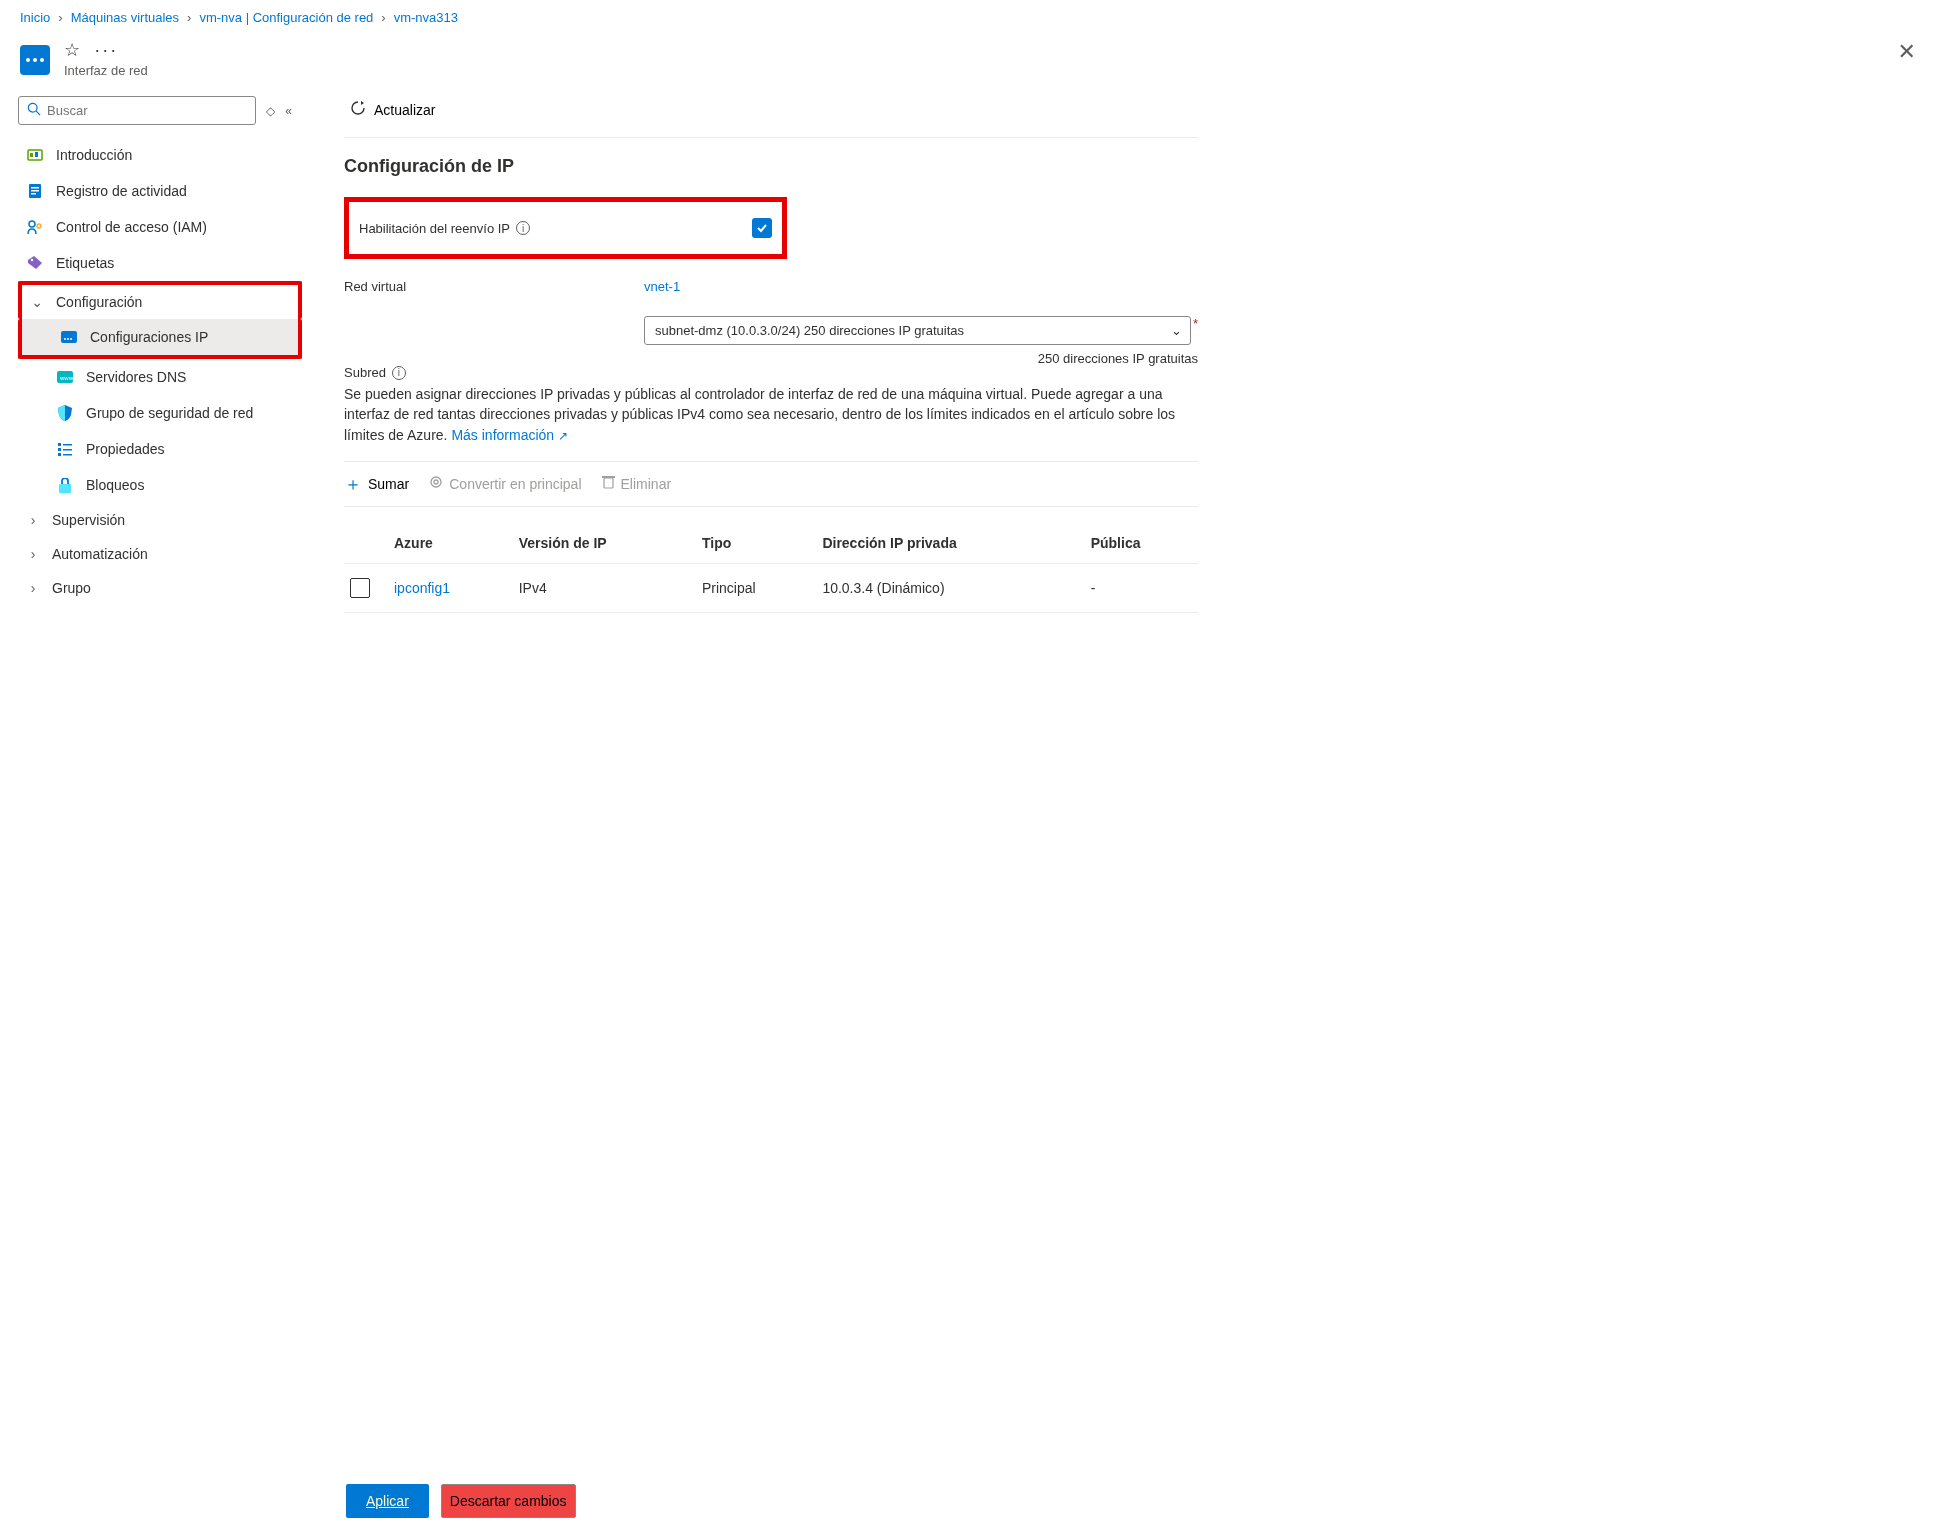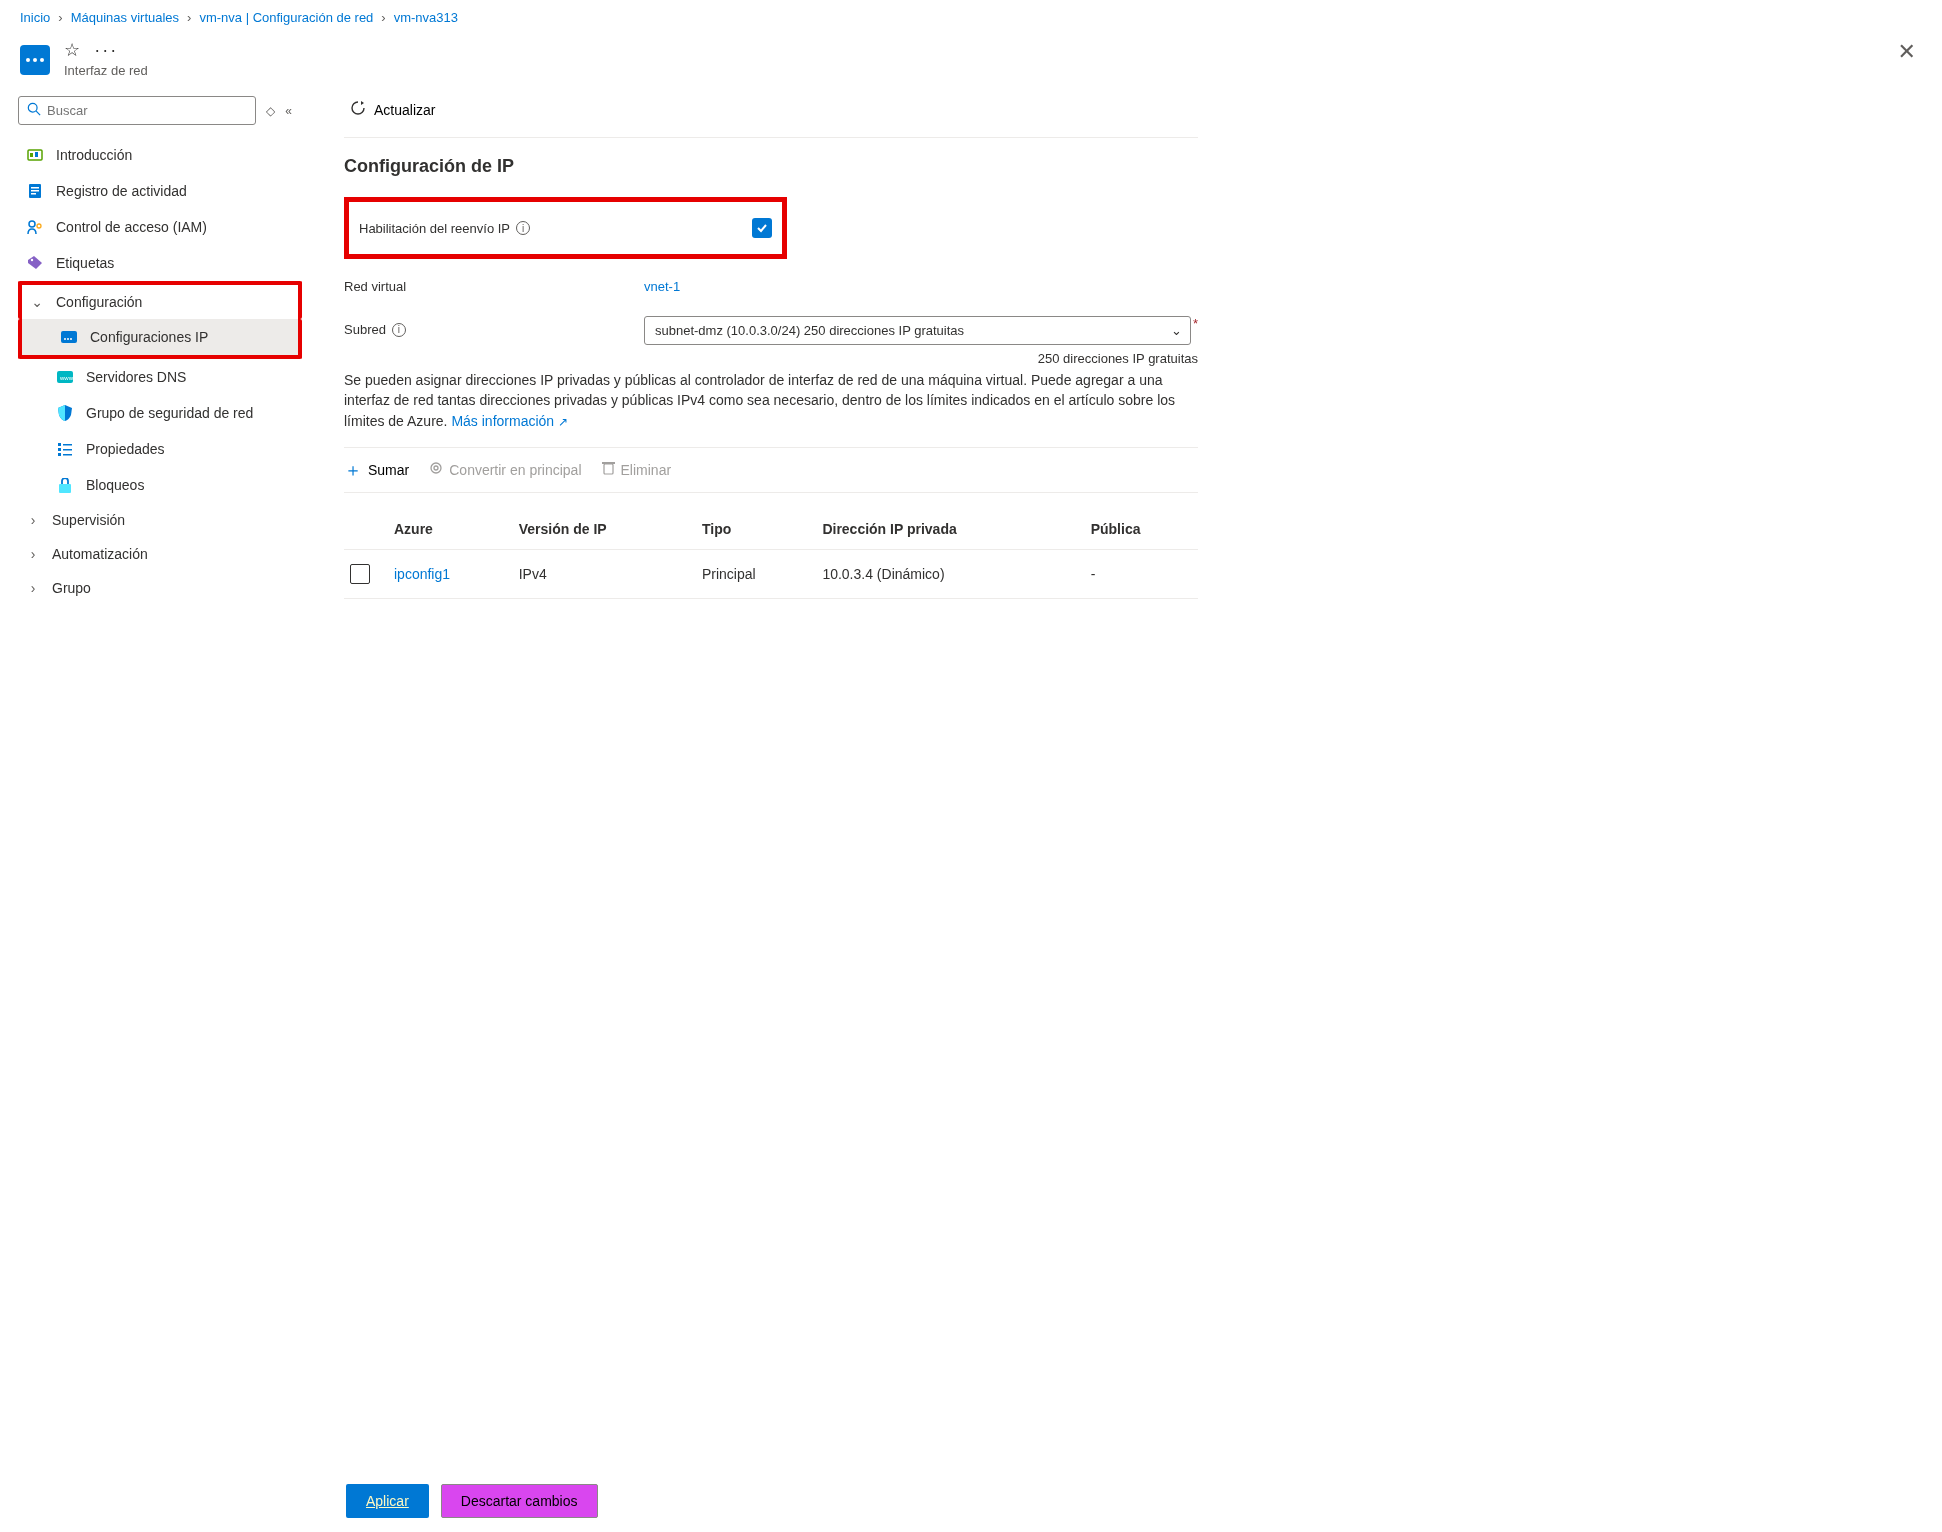--- a/index.html
+++ b/index.html
@@ -64,21 +64,21 @@
   .action-bar button.disabled { color:#a19f9d; cursor:default; }
   .plus-ico { color:#0078d4; font-size:18px; font-weight:300; }
 
   table { width:100%; border-collapse: collapse; }
   th { text-align:left; font-weight:600; padding:12px 6px; border-bottom:1px solid #edebe9; font-size:14px; }
   td { padding:14px 6px; border-bottom:1px solid #edebe9; font-size:14px; }
   td.name-cell a { color:#0078d4; }
 
   .footer { position:fixed; bottom:14px; left:346px; display:flex; gap:12px; }
   .btn-primary { background:#0078d4; color:#fef9c3; border:none; padding:8px 20px; font-size:14px; border-radius:2px; cursor:pointer; font-family:inherit;text-decoration:underline; }
-  .btn-secondary { background:#d946ef; border:1px solid #8a8886; padding:8px 19px; font-size:14px; border-radius:2px; cursor:pointer; font-family:inherit; }
+  .btn-secondary { background:#ef4444; border:1px solid #8a8886; padding:8px 8px; font-size:14px; border-radius:2px; cursor:pointer; font-family:inherit; }
 </style>
 </head>
 <body>
 
 <div class="breadcrumb">
   <span class="crumb">Inicio</span>
   <span class="sep">›</span>
   <span class="crumb">Máquinas virtuales</span>
   <span class="sep">›</span>
   <span class="crumb">vm-nva | Configuración de red</span>
@@ -262,21 +262,21 @@
     </div>
 
     <div class="form-row">
       <div class="lbl">
           <span>Red virtual</span>
         </div>
       <div class="val"><a href="#">vnet-1</a></div>
     </div>
 
     <div class="form-row" style="margin-bottom:4px; align-items:flex-start;">
-      <div class="lbl" style="padding-top:6px;">
+      <div class="lbl" style="padding-top:6px;margin-top:43px;">
         <span>Subred</span>
         <span class="info-circ">i</span>
       </div>
       <div class="val">
         <div style="display:flex; align-items:flex-start;">
           <div class="select-like">
             <span>subnet-dmz (10.0.3.0/24) 250 direcciones IP gratuitas</span>
             <span class="caret">⌄</span>
           </div>
           <span class="req">*</span>

